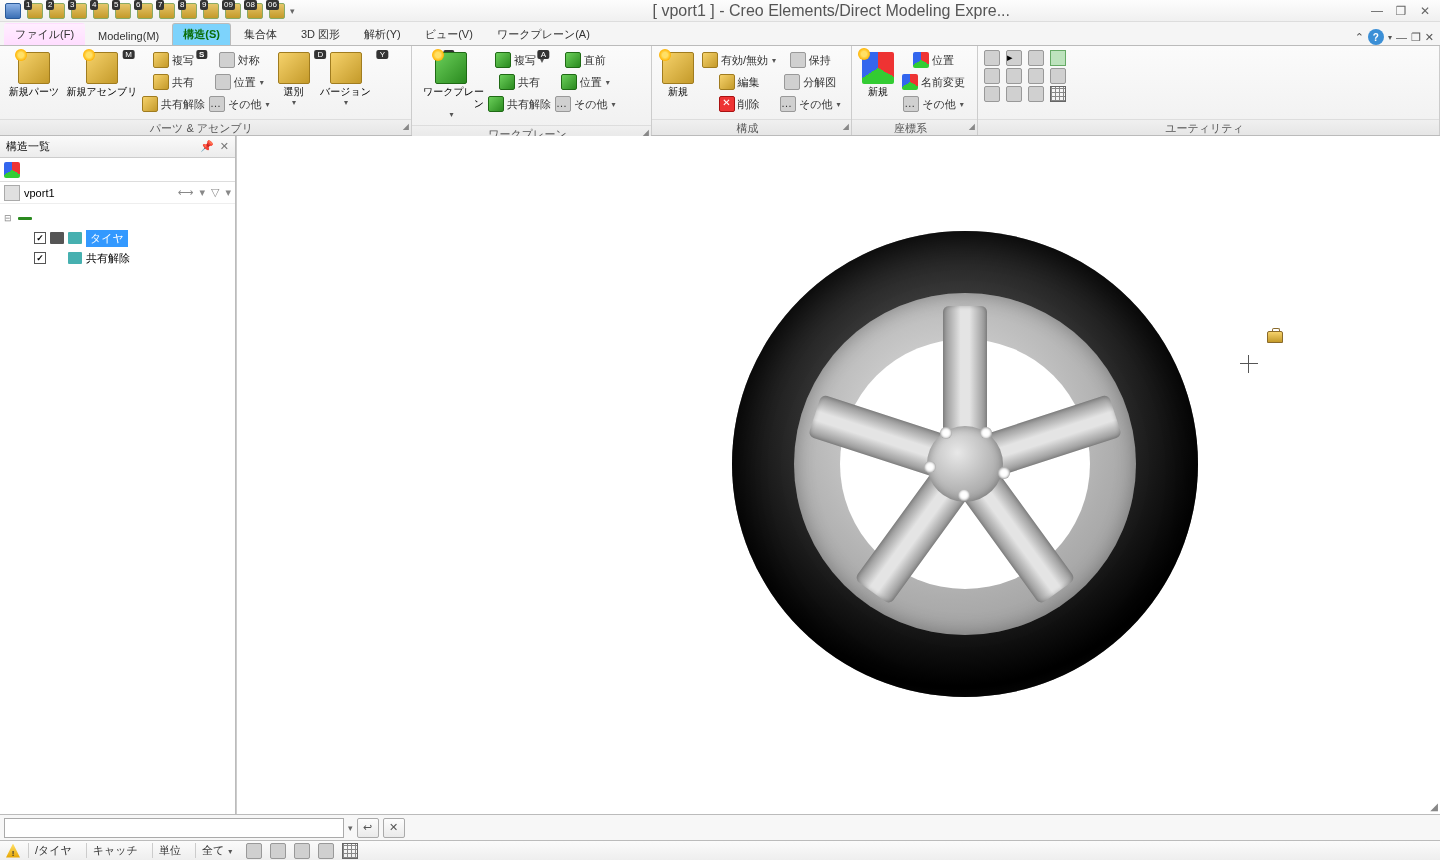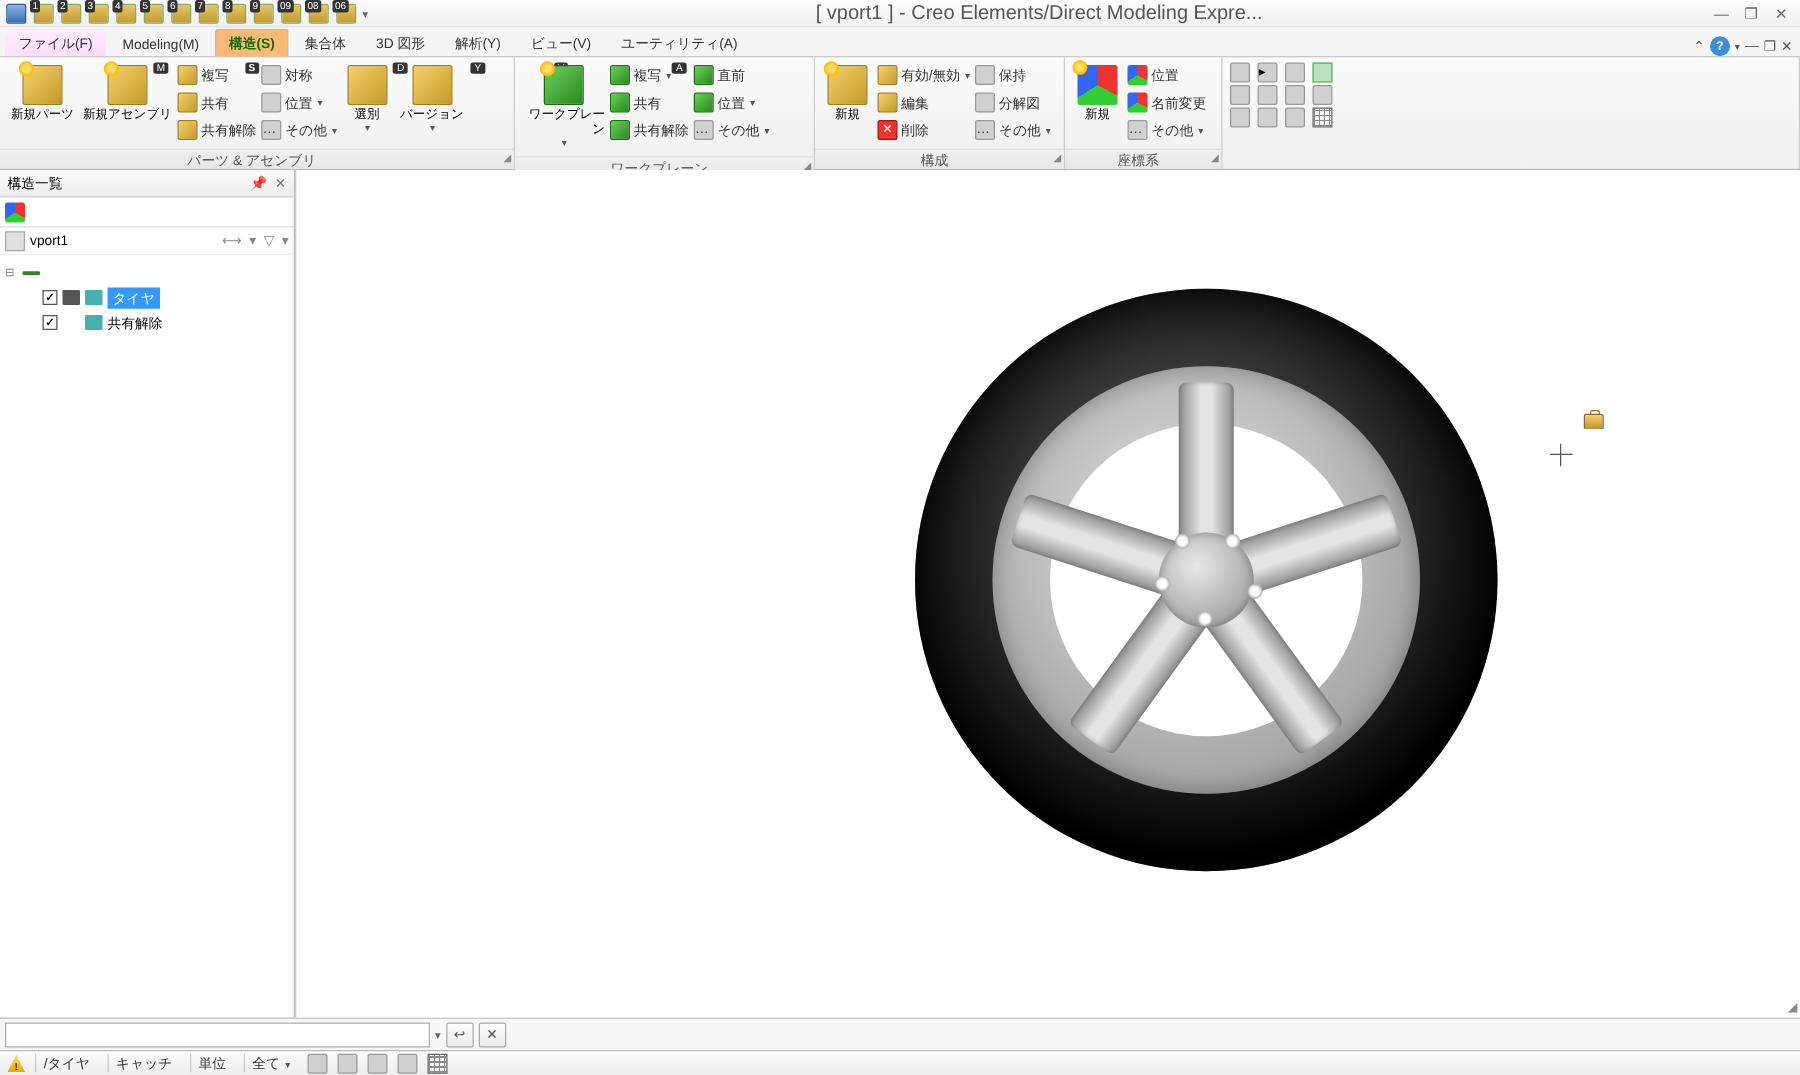--- a/index.html
+++ b/index.html
@@ -11,35 +11,35 @@
   .qa-btn .badge { position: absolute; top: -2px; left: -2px; background: #333; color: #fff; font-size: 8px; padding: 0 2px; border-radius: 2px; line-height: 10px; }
   .qa-icon { width: 16px; height: 16px; background: linear-gradient(#e6c66a,#c49a2a); border: 1px solid #8a6; border-radius: 2px; }
   .title-text { flex: 1; text-align: center; color: #555; font-size: 16px; }
   .win-controls { display: flex; gap: 6px; padding-right: 4px; color: #666; }
   .win-btn { width: 18px; height: 16px; display: flex; align-items: center; justify-content: center; font-size: 12px; }
   
   
   .menubar { height: 24px; background: #f5f5f5; display: flex; align-items: flex-end; border-bottom: 1px solid #bbb; padding-left: 4px; }
   .menu-tab { padding: 3px 10px; border: 1px solid transparent; border-bottom: none; border-radius: 3px 3px 0 0; color: #333; margin-right: 2px; position: relative; }
   .menu-tab.file { background: linear-gradient(#fef,#fdf); }
-  .menu-tab.active { background: #fdba74; border-color: #bbb; color: #0a6e0a; font-weight: bold; }
+  .menu-tab.active { background: #7dd3fc; border-color: #bbb; color: #0a6e0a; font-weight: bold; }
   .menu-tab .key { position: absolute; bottom: -14px; left: 50%; transform: translateX(-50%); background: #333; color: #fff; font-size: 8px; padding: 0 3px; border-radius: 2px; }
   .menubar-right { margin-left: auto; display: flex; align-items: center; gap: 4px; padding-right: 6px; color: #555; }
   .help-circle { width: 16px; height: 16px; border-radius: 50%; background: #3b8fd6; color: #fff; display: flex; align-items: center; justify-content: center; font-size: 10px; font-weight: bold; }
   
   
   .ribbon { height: 90px; background: linear-gradient(#fbfbfb,#f0f0f0); display: flex; border-bottom: 1px solid #bbb; }
   .ribbon-group { display: flex; flex-direction: column; border-right: 1px solid #ccc; }
   .ribbon-group-body { flex: 1; display: flex; align-items: flex-start; padding: 4px 6px; gap: 4px; }
   .ribbon-group-label { height: 16px; text-align: center; font-size: 10px; color: #555; background: linear-gradient(#f0f0f0,#e6e6e6); border-top: 1px solid #ddd; position: relative; padding: 1px 12px 0 4px; }
   .ribbon-group-label .launcher { position: absolute; right: 2px; top: 2px; font-size: 8px; color: #888; }
   .big-btn { display: flex; flex-direction: column; align-items: center; width: 56px; padding: 2px 0; }
   .big-btn .icon { width: 32px; height: 32px; margin-bottom: 2px; }
   .big-btn .lbl { font-size: 10px; text-align: right; line-height: 12px; }
-  .small-row { display: flex; align-items: center; gap: 3px; height: 20px; font-size: 10px; color: #333; }
+  .small-row { display: flex; align-items: center; gap: 3px; height: 20px; font-size: 10px; color: #333; justify-content: center; }
   .small-row .icon { width: 16px; height: 16px; flex-shrink: 0; }
   .col { display: flex; flex-direction: column; gap: 2px; }
   .icon-cube { background: linear-gradient(135deg,#f6d26b,#c49a2a); border: 1px solid #a07c1f; border-radius: 2px; }
   .icon-green { background: linear-gradient(135deg,#6bcf5a,#2a8a1f); border: 1px solid #1f6a15; border-radius: 2px; }
   .icon-star { background: radial-gradient(circle,#ffe066 30%,#ffb300 70%); border-radius: 50%; }
   .icon-misc { background: #d0d0d0; border: 1px solid #999; border-radius: 2px; }
   .icon-axis { background: conic-gradient(#e33 0 33%, #3c3 33% 66%, #36e 66% 100%); border-radius: 2px; }
   .icon-grid { background: repeating-linear-gradient(0deg,#888 0 1px,transparent 1px 4px), repeating-linear-gradient(90deg,#888 0 1px,transparent 1px 4px); border: 1px solid #666; }
   .icon-tiny { width: 16px; height: 16px; display: inline-block; }
   .drop { font-size: 8px; color: #555; margin-left: 1px; }
@@ -155,21 +155,21 @@
 </div>
 
 <div class="menubar">
   <div class="menu-tab file"><span>ファイル(F)</span></div>
   <div class="menu-tab"><span>Modeling(M)</span><span class="key">M</span></div>
   <div class="menu-tab active"><span>構造(S)</span><span class="key">S</span></div>
   <div class="menu-tab"><span>集合体</span></div>
   <div class="menu-tab"><span>3D 図形</span><span class="key">D</span></div>
   <div class="menu-tab"><span>解析(Y)</span><span class="key">Y</span></div>
   <div class="menu-tab"><span>ビュー(V)</span><span class="key">V</span></div>
-  <div class="menu-tab"><span>ユーティリティ(A)</span><span class="key">A</span></div>
+  <div class="menu-tab"><span>ワークプレーン(A)</span><span class="key">A</span></div>
   <div class="menubar-right">
     <span>⌃</span>
     <div class="help-circle">?</div>
     <span style="font-size:8px">▾</span>
     <span>—</span>
     <span>❐</span>
     <span>✕</span>
   </div>
 </div>
 
@@ -362,20 +362,21 @@
         <span class="icon-tiny icon-misc"></span>
         <span class="icon-tiny icon-misc"></span>
         <span class="icon-tiny icon-misc"></span>
       </div>
       <div class="col">
         <span class="icon-tiny" style="background:#bde3bd;border:1px solid #6a6"></span>
         <span class="icon-tiny icon-misc"></span>
         <span class="icon-tiny icon-grid"></span>
       </div>
     </div>
+    <div class="ribbon-group-label"><span>ユーティリティ</span></div>
   </div>
 </div>
 
 <div class="main">
 
   <div class="side-panel">
     <div class="panel-title">
       <span>構造一覧</span>
       <div class="panel-title-ctrl">
         <span>📌</span>

